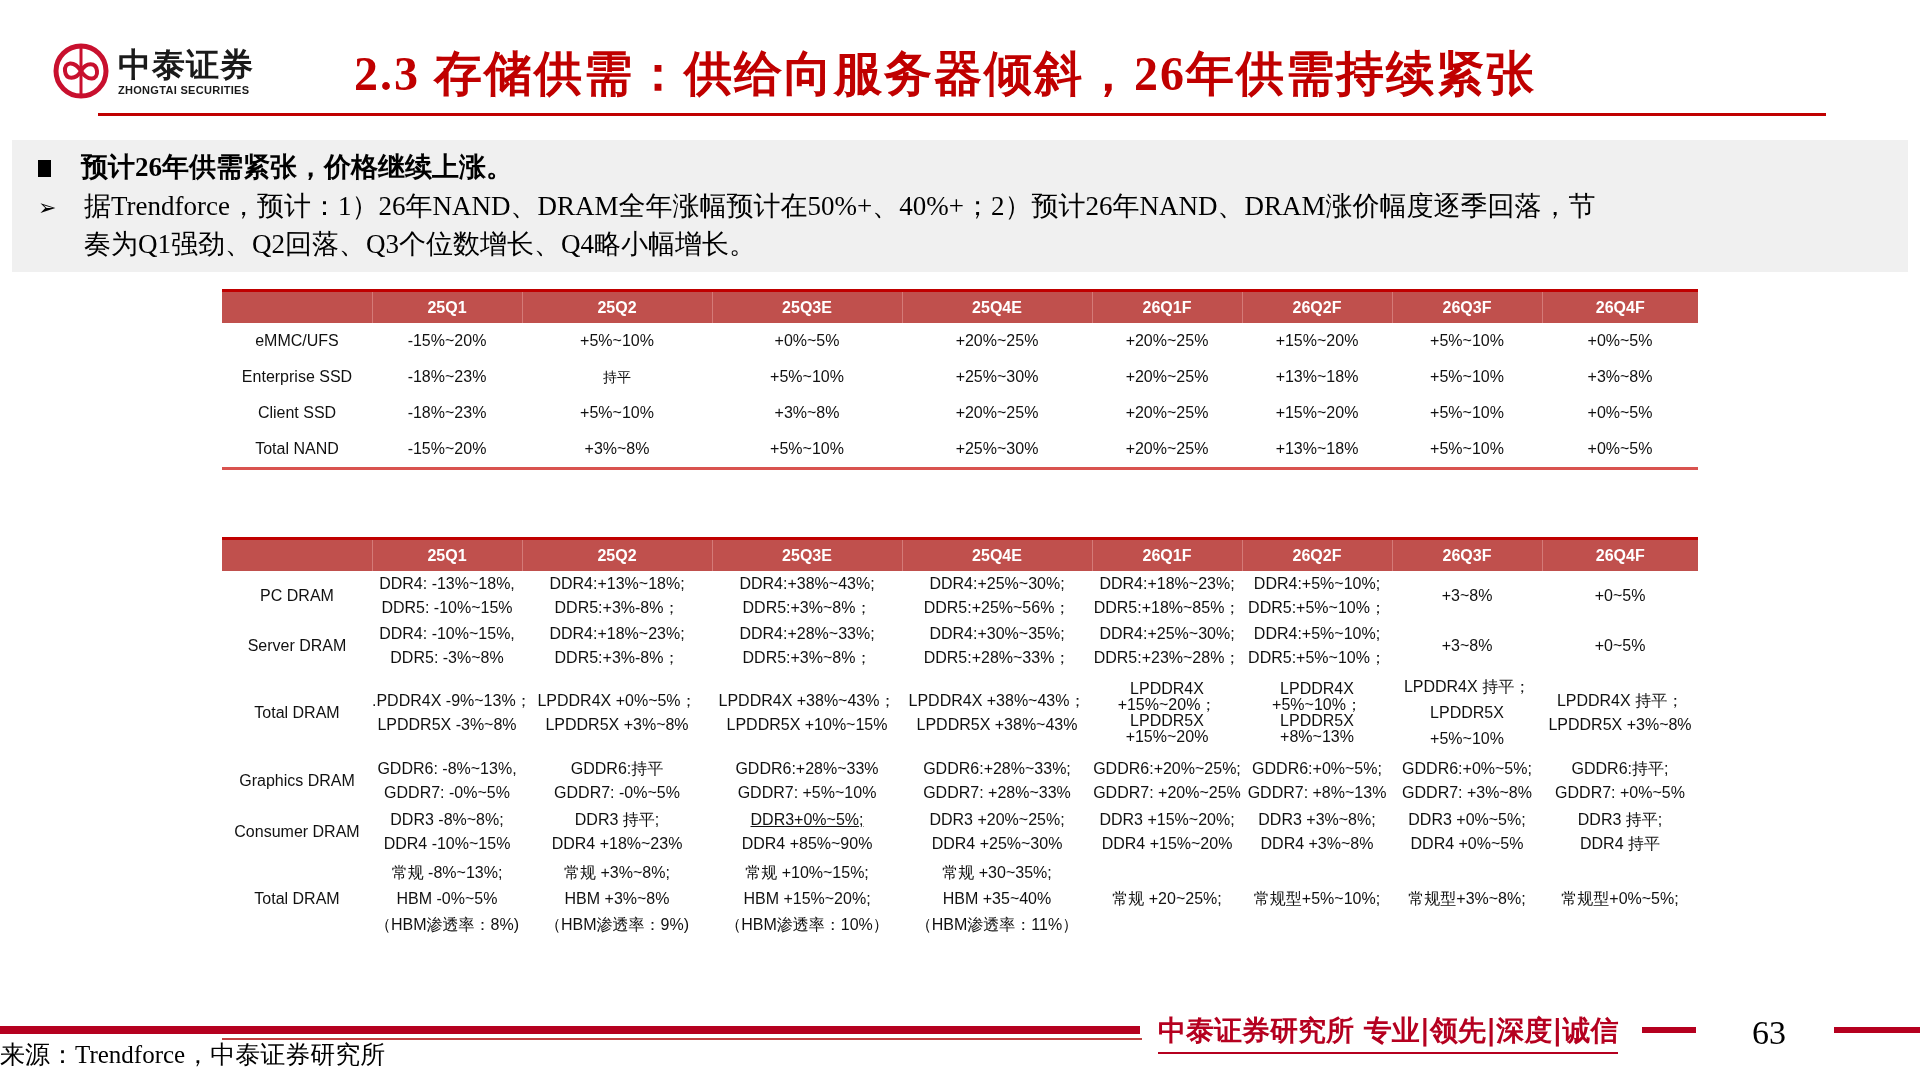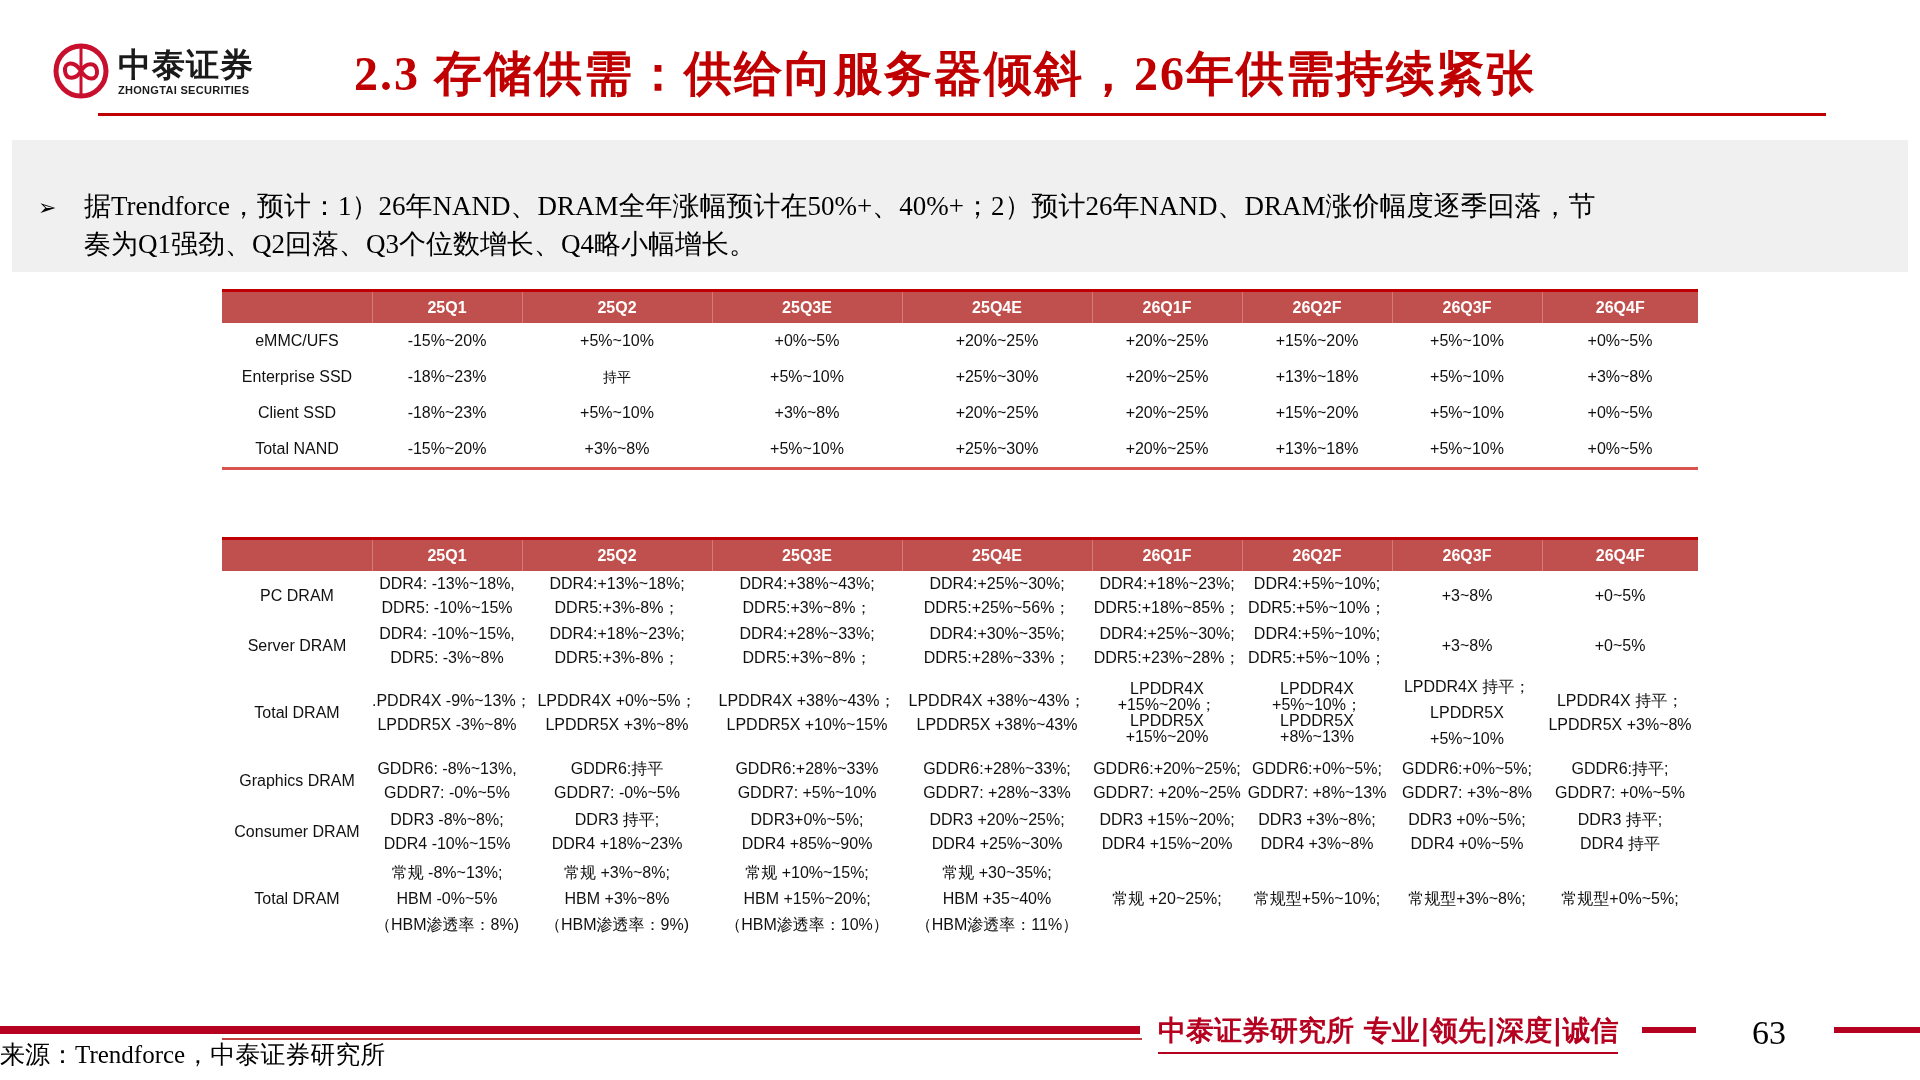--- a/index.html
+++ b/index.html
@@ -56,20 +56,23 @@
   <div class="logo-text">
     <span class="logo-cn">中泰证券</span>
     <span class="logo-en">ZHONGTAI SECURITIES</span>
   </div>
 </div>
 
 <div class="abs title">2.3 存储供需：供给向服务器倾斜，26年供需持续紧张</div>
 <div class="abs title-rule"></div>
 
 <div class="abs summary">
+  <div class="sum-line sum-line1">
+    <span class="bullet-sq"></span><span>预计26年供需紧张，价格继续上涨。</span>
+  </div>
   <div class="sum-line sum-line2">
     <span class="bullet-arrow">➢</span><span>据Trendforce，预计：1）26年NAND、DRAM全年涨幅预计在50%+、40%+；2）预计26年NAND、DRAM涨价幅度逐季回落，节</span>
   </div>
   <div class="sum-line sum-line3">奏为Q1强劲、Q2回落、Q3个位数增长、Q4略小幅增长。</div>
 </div>
 
 <table class="dt nand">
   <colgroup>
     <col style="width:150px">
       <col style="width:150px">
@@ -382,21 +385,21 @@
           </div>
         </td>
         <td>
           <div class="cell-lines">
             <div style="line-height: 24px; white-space: nowrap;">DDR3 持平;</div>
             <div style="line-height: 24px; white-space: nowrap;">DDR4 +18%~23%</div>
           </div>
         </td>
         <td>
           <div class="cell-lines">
-            <div style="line-height: 24px; white-space: nowrap;">DDR3+0%~5%;</div>
+            <div style="line-height: 24px; white-space: nowrap; text-decoration: underline;">DDR3+0%~5%;</div>
             <div style="line-height: 24px; white-space: nowrap;">DDR4 +85%~90%</div>
           </div>
         </td>
         <td>
           <div class="cell-lines">
             <div style="line-height: 24px; white-space: nowrap;">DDR3 +20%~25%;</div>
             <div style="line-height: 24px; white-space: nowrap;">DDR4 +25%~30%</div>
           </div>
         </td>
         <td>

